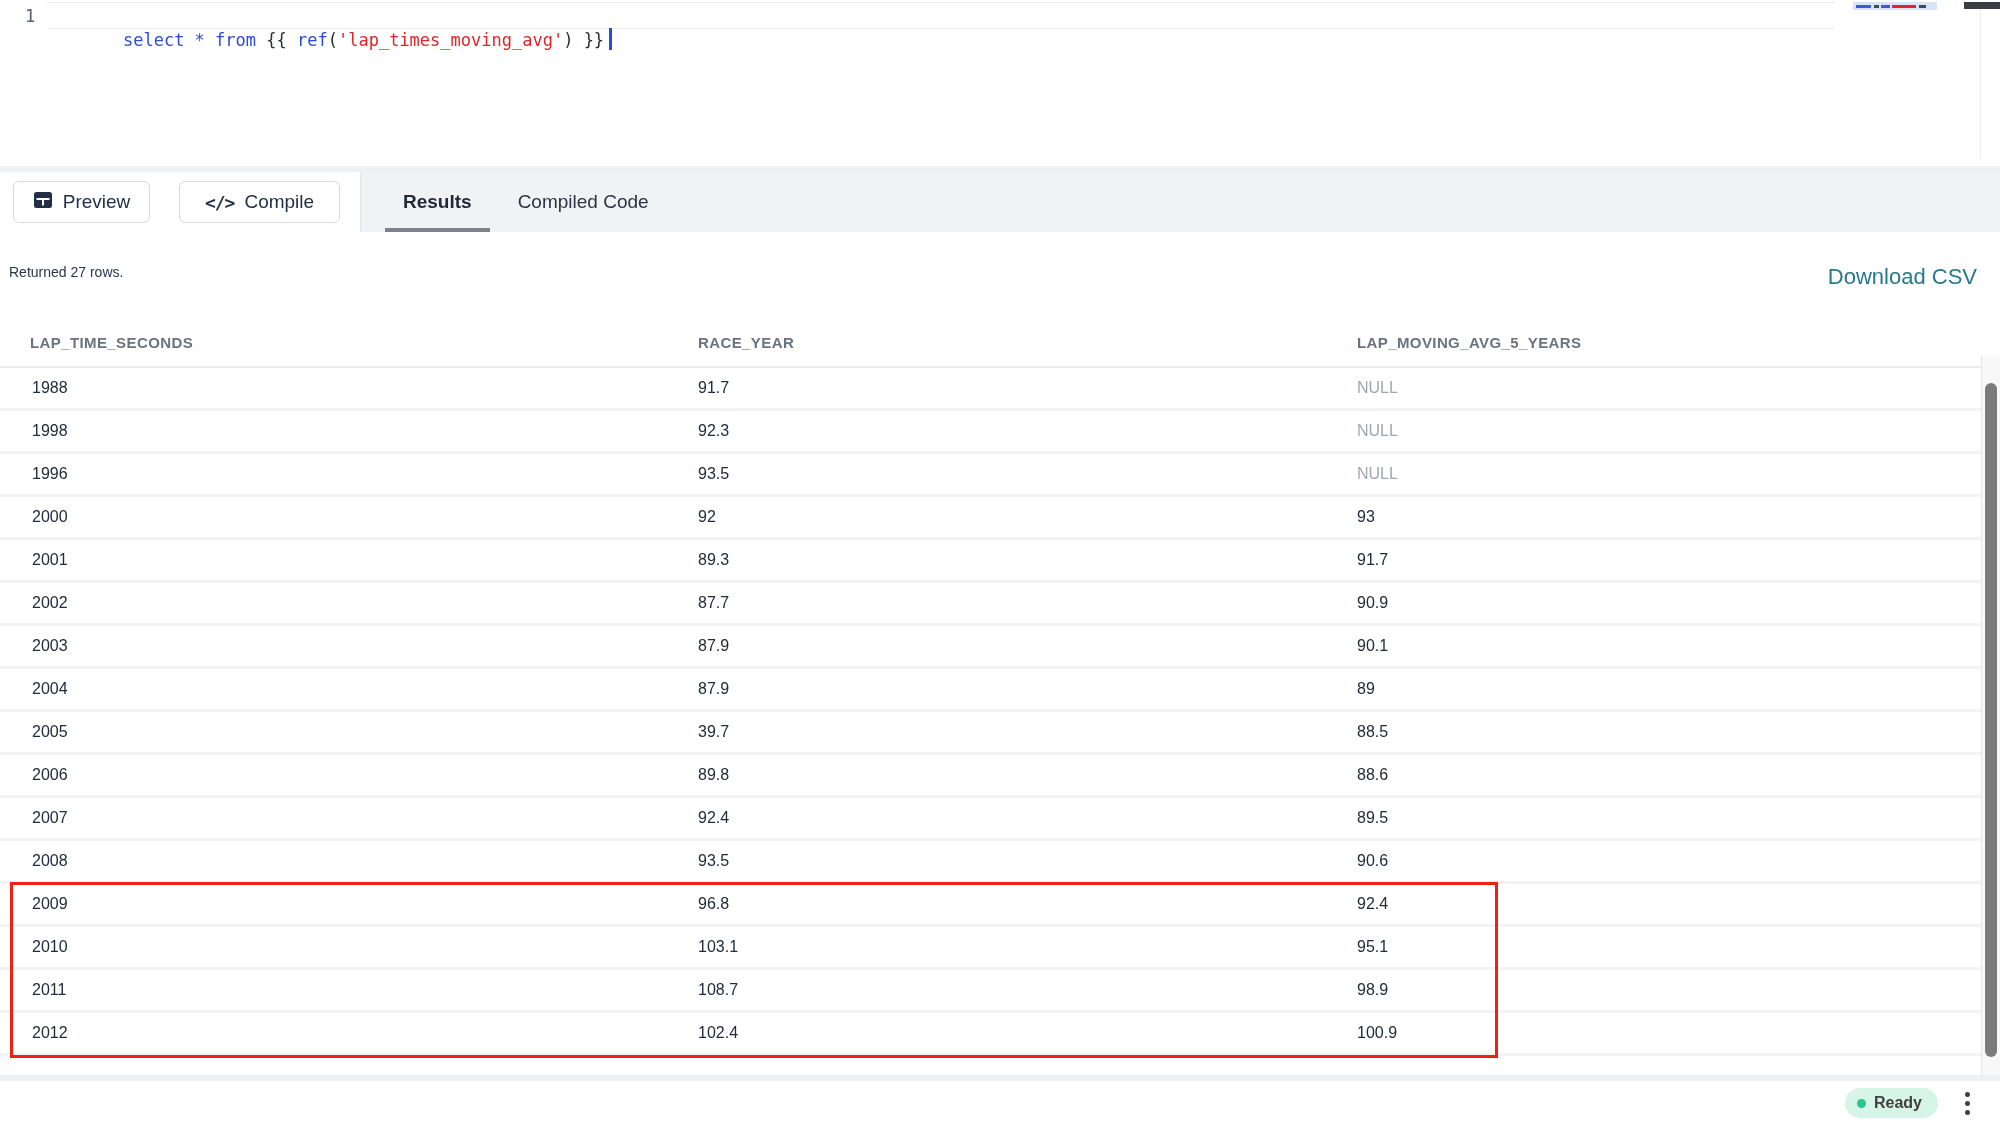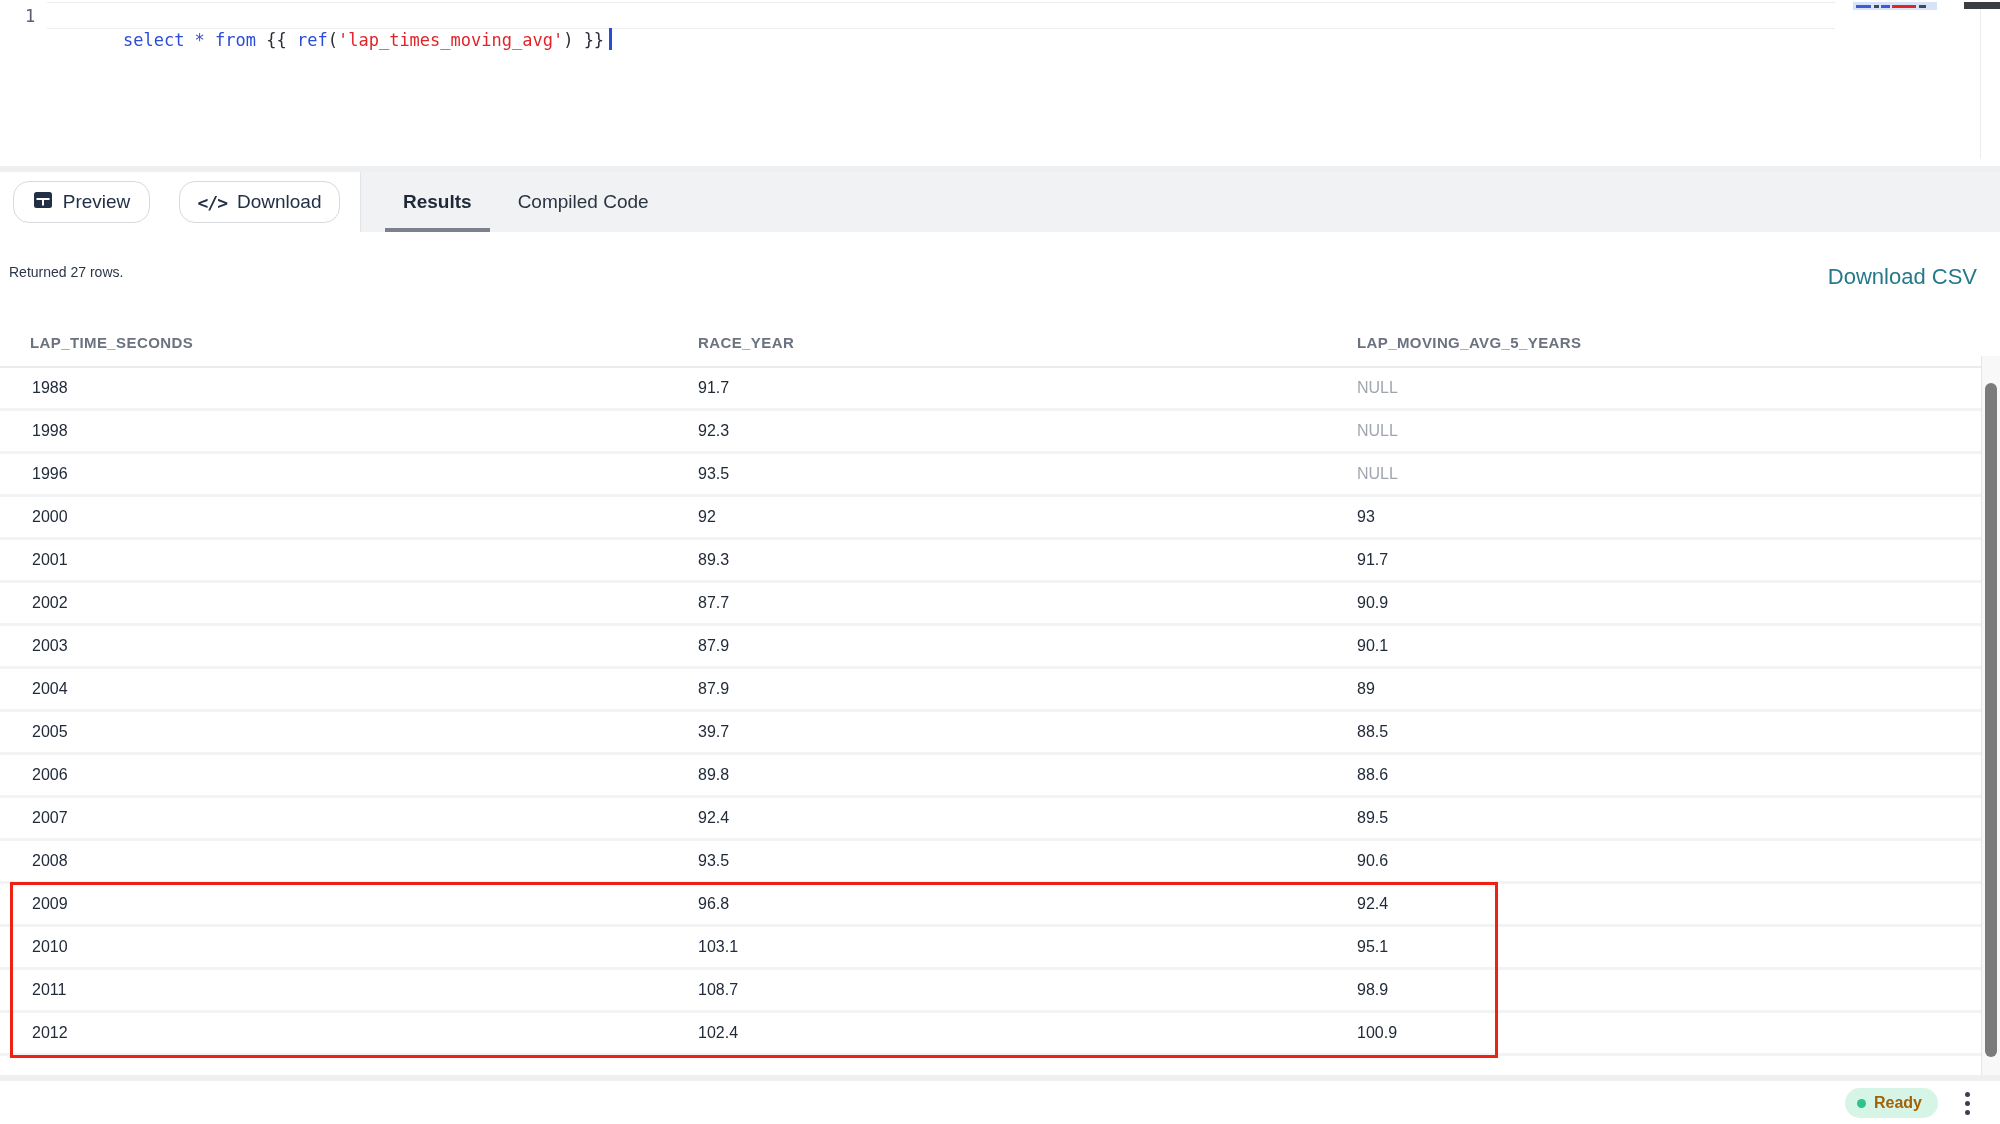--- a/index.html
+++ b/index.html
@@ -27,21 +27,21 @@
   .mm5 { left:66px; width:7px;  background:#444a55; }
   .editor-corner-bar { position:absolute; left:1964px; top:2px; width:36px; height:7px; background:#3a3d42; }
   .editor-scroll-edge { position:absolute; left:1980px; top:9px; width:1px; height:150px; background:#ececee; }
 
   
   .gap-band { position:absolute; left:0; top:166px; width:2000px; height:6px; background:#edeff1; }
   .toolbar { position:absolute; left:0; top:172px; width:2000px; height:60px; background:#fff; }
   .toolbar-right-bg { position:absolute; left:360px; top:0; right:0; height:60px;
     background:#f1f2f4; border-left:1px solid #e2e4e8; }
   .btn { position:absolute; top:9px; height:42px; background:#fff; border:1px solid #d6d9de;
-    border-radius:16px; display:flex; align-items:center; justify-content:center; gap:10px;
+    border-radius:6px; display:flex; align-items:center; justify-content:center; gap:10px;
     font-size:19px; color:#223047; font-weight:500; cursor:pointer; }
   .btn-preview { left:13px;  width:137px; }
   .btn-compile { left:179px; width:161px; }
   .code-glyph { font-family:"DejaVu Sans Mono", monospace; font-weight:700; font-size:18px;
     color:#223047; letter-spacing:-1px; }
   .tabs { position:absolute; left:385px; top:0; height:60px; display:flex; gap:10px; }
   .tab { position:relative; height:60px; display:flex; align-items:center; padding:0 18px;
     font-size:19px; color:#2a3443; font-weight:500; cursor:pointer; }
   .tab.active { color:#1f2937; font-weight:600; }
   .tab.active::after { content:""; position:absolute; left:0; right:0; bottom:0; height:4px; background:#7b828e; }
@@ -68,21 +68,21 @@
     background:#f8f8f8; border-left:1px solid #e6e6e6; }
   .scroll-thumb { position:absolute; left:3px; top:27px; width:12px; height:674px;
     background:#7b7b7b; border-radius:6px; }
 
   
   .bottom-band { position:absolute; left:0; top:1075px; width:2000px; height:6px; background:#edeff1; }
   .status-bar { position:absolute; left:0; top:1081px; width:2000px; height:43px; background:#fff; }
   .ready-pill { position:absolute; right:62px; top:7px; height:30px; padding:0 16px 0 12px;
     background:#d7f5e6; border-radius:15px; display:flex; align-items:center; gap:8px; }
   .ready-dot { width:9px; height:9px; border-radius:50%; background:#2cc38d; }
-  .ready-text { font-size:16px; font-weight:600; color:#a16207; }
+  .ready-text { font-size:16px; font-weight:600; color:#404040; }
   .kebab { position:absolute; right:26px; top:9px; width:14px; height:26px; display:flex;
     flex-direction:column; align-items:center; justify-content:center; gap:4px; cursor:pointer; }
   .kebab i { width:5px; height:5px; border-radius:50%; background:#39404f; display:block; }
 </style>
 </head>
 <body>
 
 <div class="editor">
   <div class="line-highlight"></div>
   <div class="gutter">1</div>
@@ -111,21 +111,21 @@
         <rect x="1" y="2" width="18" height="16" rx="2.5" fill="#223047"></rect>
         <rect x="3.5" y="8" width="13" height="2" fill="#ffffff"></rect>
         <rect x="9" y="9" width="2" height="6.5" fill="#ffffff"></rect>
       </svg>
     </span>
     <span>Preview</span>
   </div>
 
   <div class="btn btn-compile">
     <span class="code-glyph">&lt;/&gt;</span>
-    <span>Download</span>
+    <span>Compile</span>
   </div>
 
   <div class="tabs">
     <div class="tab active">
       <span>Results</span>
     </div>
     <div class="tab">
       <span>Compiled Code</span>
     </div>
   </div>

